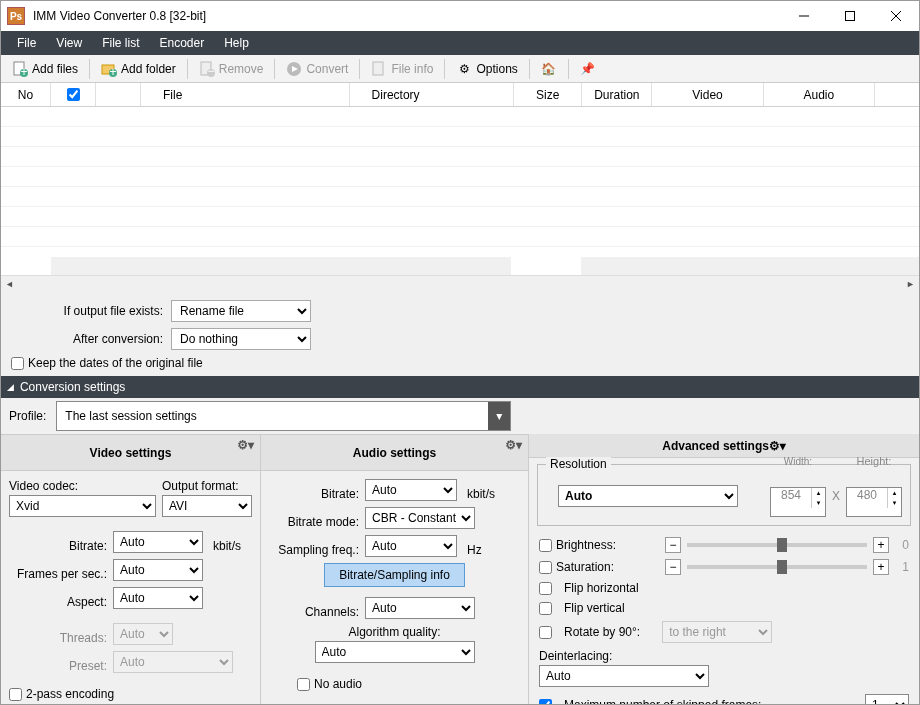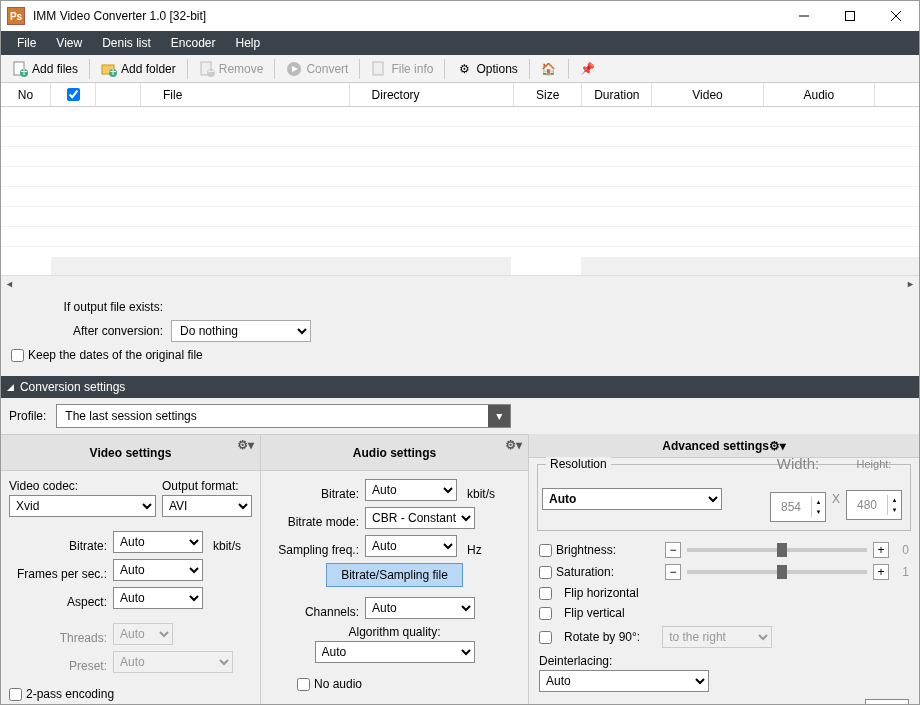--- a/index.html
+++ b/index.html
@@ -31,58 +31,58 @@
 .formrow { display: flex; align-items: center; margin-bottom: 6px; }
 .formrow label { width: 160px; text-align: right; padding-right: 8px; }
 .formrow select, .formrow input[type=text] { height: 22px; border: 1px solid #aaa; background: #fff; padding: 0 4px; }
 .chkrow { display: flex; align-items: center; gap: 4px; }
 .grouptitle { font-size: 12px; margin-bottom: 4px; }
 .radio-row { display: flex; align-items: center; gap: 6px; margin-bottom: 4px; margin-left: 8px; }
 .browse-btn { position: absolute; right: 12px; top: 24px; width: 70px; height: 24px; border: 1px solid #ccc; background: #f5f5f5; color: #999; }
 .sectionbar { height: 22px; background: #3b4249; color: #fff; display: flex; align-items: center; padding: 0 6px; gap: 6px; }
 .sectionbar .tri { font-size: 9px; }
 .profilebar { height: 36px; background: #f0f0f0; display: flex; align-items: center; padding: 0 8px; gap: 10px; }
-.profilebar .profsel { flex: 1; max-width: 455px; height: 24px; border: 1px solid #888; background: #fff; display: flex; }
+.profilebar .profsel { flex: 1; max-width: 455px; height: 30px; border: 1px solid #888; background: #fff; display: flex; }
 .profilebar .profsel .txt { flex: 1; padding: 0 8px; display: flex; align-items: center; }
 .profilebar .profsel .dd { width: 22px; background: #555; color: #fff; display: flex; align-items: center; justify-content: center; }
 .panels { display: flex; height: 276px; }
 .panel { background: #f0f0f0; border-right: 1px solid #ccc; }
 .panelhead { height: 37px; background: #e2e2e2; border-top: 1px solid #ccc; border-bottom: 1px solid #ccc; display: flex; align-items: center; justify-content: center; font-weight: bold; position: relative; }
 .panelhead .gear { position: absolute; right: 6px; top: 3px; font-size: 12px; color: #555; }
 .panelbody { padding: 8px; }
 .lblrow { display: flex; align-items: flex-end; margin-bottom: 6px; gap: 6px; }
 .lblrow .lbl { text-align: right; }
 .sel { height: 22px; border: 1px solid #888; background: #fff; padding: 0 2px; }
 .sel.dis { background: #f0f0f0; color: #999; border-color: #ccc; }
 .unit { margin-left: 4px; }
 .bluebtn { background: #b8d8f5; border: 1px solid #5a9bd4; padding: 4px 14px; }
 .advhead { height: 24px; background: #e2e2e2; border-bottom: 1px solid #ccc; display: flex; align-items: center; justify-content: center; font-weight: bold; position: relative; }
-.fieldsetish { border: 1px solid #bbb; margin: 6px 8px 8px 8px; padding: 10px 8px 8px 4px; position: relative; }
+.fieldsetish { border: 1px solid #bbb; margin: 6px 8px 8px 8px; padding: 10px 8px 8px 20px; position: relative; }
 .fieldsetish .legend { position: absolute; top: -8px; left: 8px; background: #f0f0f0; padding: 0 4px; font-size: 12px; }
 .advrow { display: flex; align-items: center; gap: 6px; }
-.spin { height: 30px; width: 56px; border: 1px solid #888; background: #fff; display: flex; align-items: center; margin-top: 20px; }
+.spin { height: 30px; width: 56px; border: 1px solid #888; background: #fff; display: flex; align-items: flex-start; margin-top: 20px; }
 .spin .val { flex: 1; text-align: center; }
 .spin .spbtn { width: 14px; display: flex; flex-direction: column; }
 .spin .spbtn div { height: 10px; font-size: 7px; text-align: center; line-height: 10px; border-left: 1px solid #ccc; }
 .sliderrow { display: flex; align-items: center; gap: 6px; padding: 3px 10px; }
 .sliderrow .cklbl { width: 120px; display: flex; align-items: center; gap: 4px; }
 .sliderrow .minus, .sliderrow .plus { width: 16px; height: 16px; border: 1px solid #999; background: #fff; display: flex; align-items: center; justify-content: center; font-size: 12px; }
 .sliderrow .track { flex: 1; height: 4px; background: #ccc; position: relative; }
 .sliderrow .thumb { position: absolute; top: -5px; width: 10px; height: 14px; background: #666; }
 .sliderrow .valtxt { width: 14px; text-align: right; color: #999; }
 .chkline { display: flex; align-items: center; gap: 12px; padding: 3px 10px; }
 input[type=checkbox], input[type=radio] { width: 13px; height: 13px; }
 .gray { color: #888; }
 </style>
 </head>
 <body>
 
 <div class="titlebar">
   <div class="appicon">Ps</div>
-  <div class="title">IMM Video Converter 1.0  [32-bit]</div>
+  <div class="title">IMM Video Converter 0.8  [32-bit]</div>
   <div class="spacer"></div>
   <div class="winbtn">
       <svg viewBox="0 0 10 10">
         <line x1="0" y1="5" x2="10" y2="5" stroke="#000"></line>
       </svg>
     </div>
   <div class="winbtn">
       <svg viewBox="0 0 10 10">
         <rect x="0.5" y="0.5" width="9" height="9" fill="none" stroke="#000"></rect>
       </svg>
@@ -91,21 +91,21 @@
       <svg viewBox="0 0 10 10">
         <line x1="0" y1="0" x2="10" y2="10" stroke="#000"></line>
         <line x1="10" y1="0" x2="0" y2="10" stroke="#000"></line>
       </svg>
     </div>
 </div>
 
 <div class="menubar">
   <span>File</span>
   <span>View</span>
-  <span>Denis list</span>
+  <span>File list</span>
   <span>Encoder</span>
   <span>Help</span>
 </div>
 
 <div class="toolbar">
   <div class="tbtn">
     <span class="ico">
         <svg width="16" height="16">
           <rect x="2" y="1" width="10" height="13" fill="#fff" stroke="#888"></rect>
           <circle cx="12" cy="12" r="4" fill="#4a8"></circle>
@@ -205,20 +205,21 @@
 <div class="hscroll">
   <div class="arrow">◄</div>
   <div class="track"></div>
   <div class="arrow">►</div>
 </div>
 
 <div class="midsection">
   <div class="midleft">
     <div class="formrow">
       <label>If output file exists:</label>
+      <select class="sel" style="width:140px"><option>Rename file</option></select>
     </div>
     <div class="formrow">
       <label>After conversion:</label>
       <select class="sel" style="width:140px"><option>Do nothing</option></select>
     </div>
     <div class="chkrow" style="margin-top:4px">
       <input type="checkbox" style="">
       <span>Keep the dates of the original file</span>
     </div>
   </div>
@@ -296,21 +297,21 @@
         </div>
       <div class="lblrow">
           <span class="lbl" style="width:90px">Bitrate mode:</span>
           <select class="sel" style="width:110px"><option>CBR - Constant</option></select>
         </div>
       <div class="lblrow">
           <span class="lbl" style="width:90px">Sampling freq.:</span>
           <select class="sel" style="width:92px"><option>Auto</option></select>
           <span class="unit">Hz</span>
         </div>
-      <div style="text-align:center;margin:6px 0 10px 0"><button class="bluebtn">Bitrate/Sampling file</button></div>
+      <div style="text-align:center;margin:6px 0 10px 0"><button class="bluebtn">Bitrate/Sampling info</button></div>
       <div class="lblrow">
           <span class="lbl" style="width:90px">Channels:</span>
           <select class="sel" style="width:110px"><option>Auto</option></select>
         </div>
       <div style="text-align:center;margin-top:4px">Algorithm quality:</div>
       <div style="display:flex;justify-content:center;margin-top:2px">
           <select class="sel" style="width:160px"><option>Auto</option></select>
         </div>
       <div style="height:14px"></div>
       <div class="chkrow" style="margin-left:28px">
@@ -324,21 +325,21 @@
     <div class="advhead">
         <span>Advanced settings</span>
         <span class="gear">⚙▾</span>
       </div>
     <div class="fieldsetish">
       <span class="legend">Resolution</span>
       <div class="advrow">
         <select class="sel" style="width:180px;font-weight:bold"><option>Auto</option></select>
         <div style="flex:1"></div>
         <div style="text-align:center">
-          <div class="gray" style="font-size:15px;margin-top:-20px;margin-bottom:2px">Width:</div>
+          <div class="gray" style="font-size:10px;margin-top:-20px;margin-bottom:2px">Width:</div>
           <div class="spin">
               <span class="val gray">854</span>
               <div class="spbtn">
                 <div>▴</div>
                 <div>▾</div>
               </div>
             </div>
         </div>
         <span class="gray">X</span>
         <div style="text-align:center">

